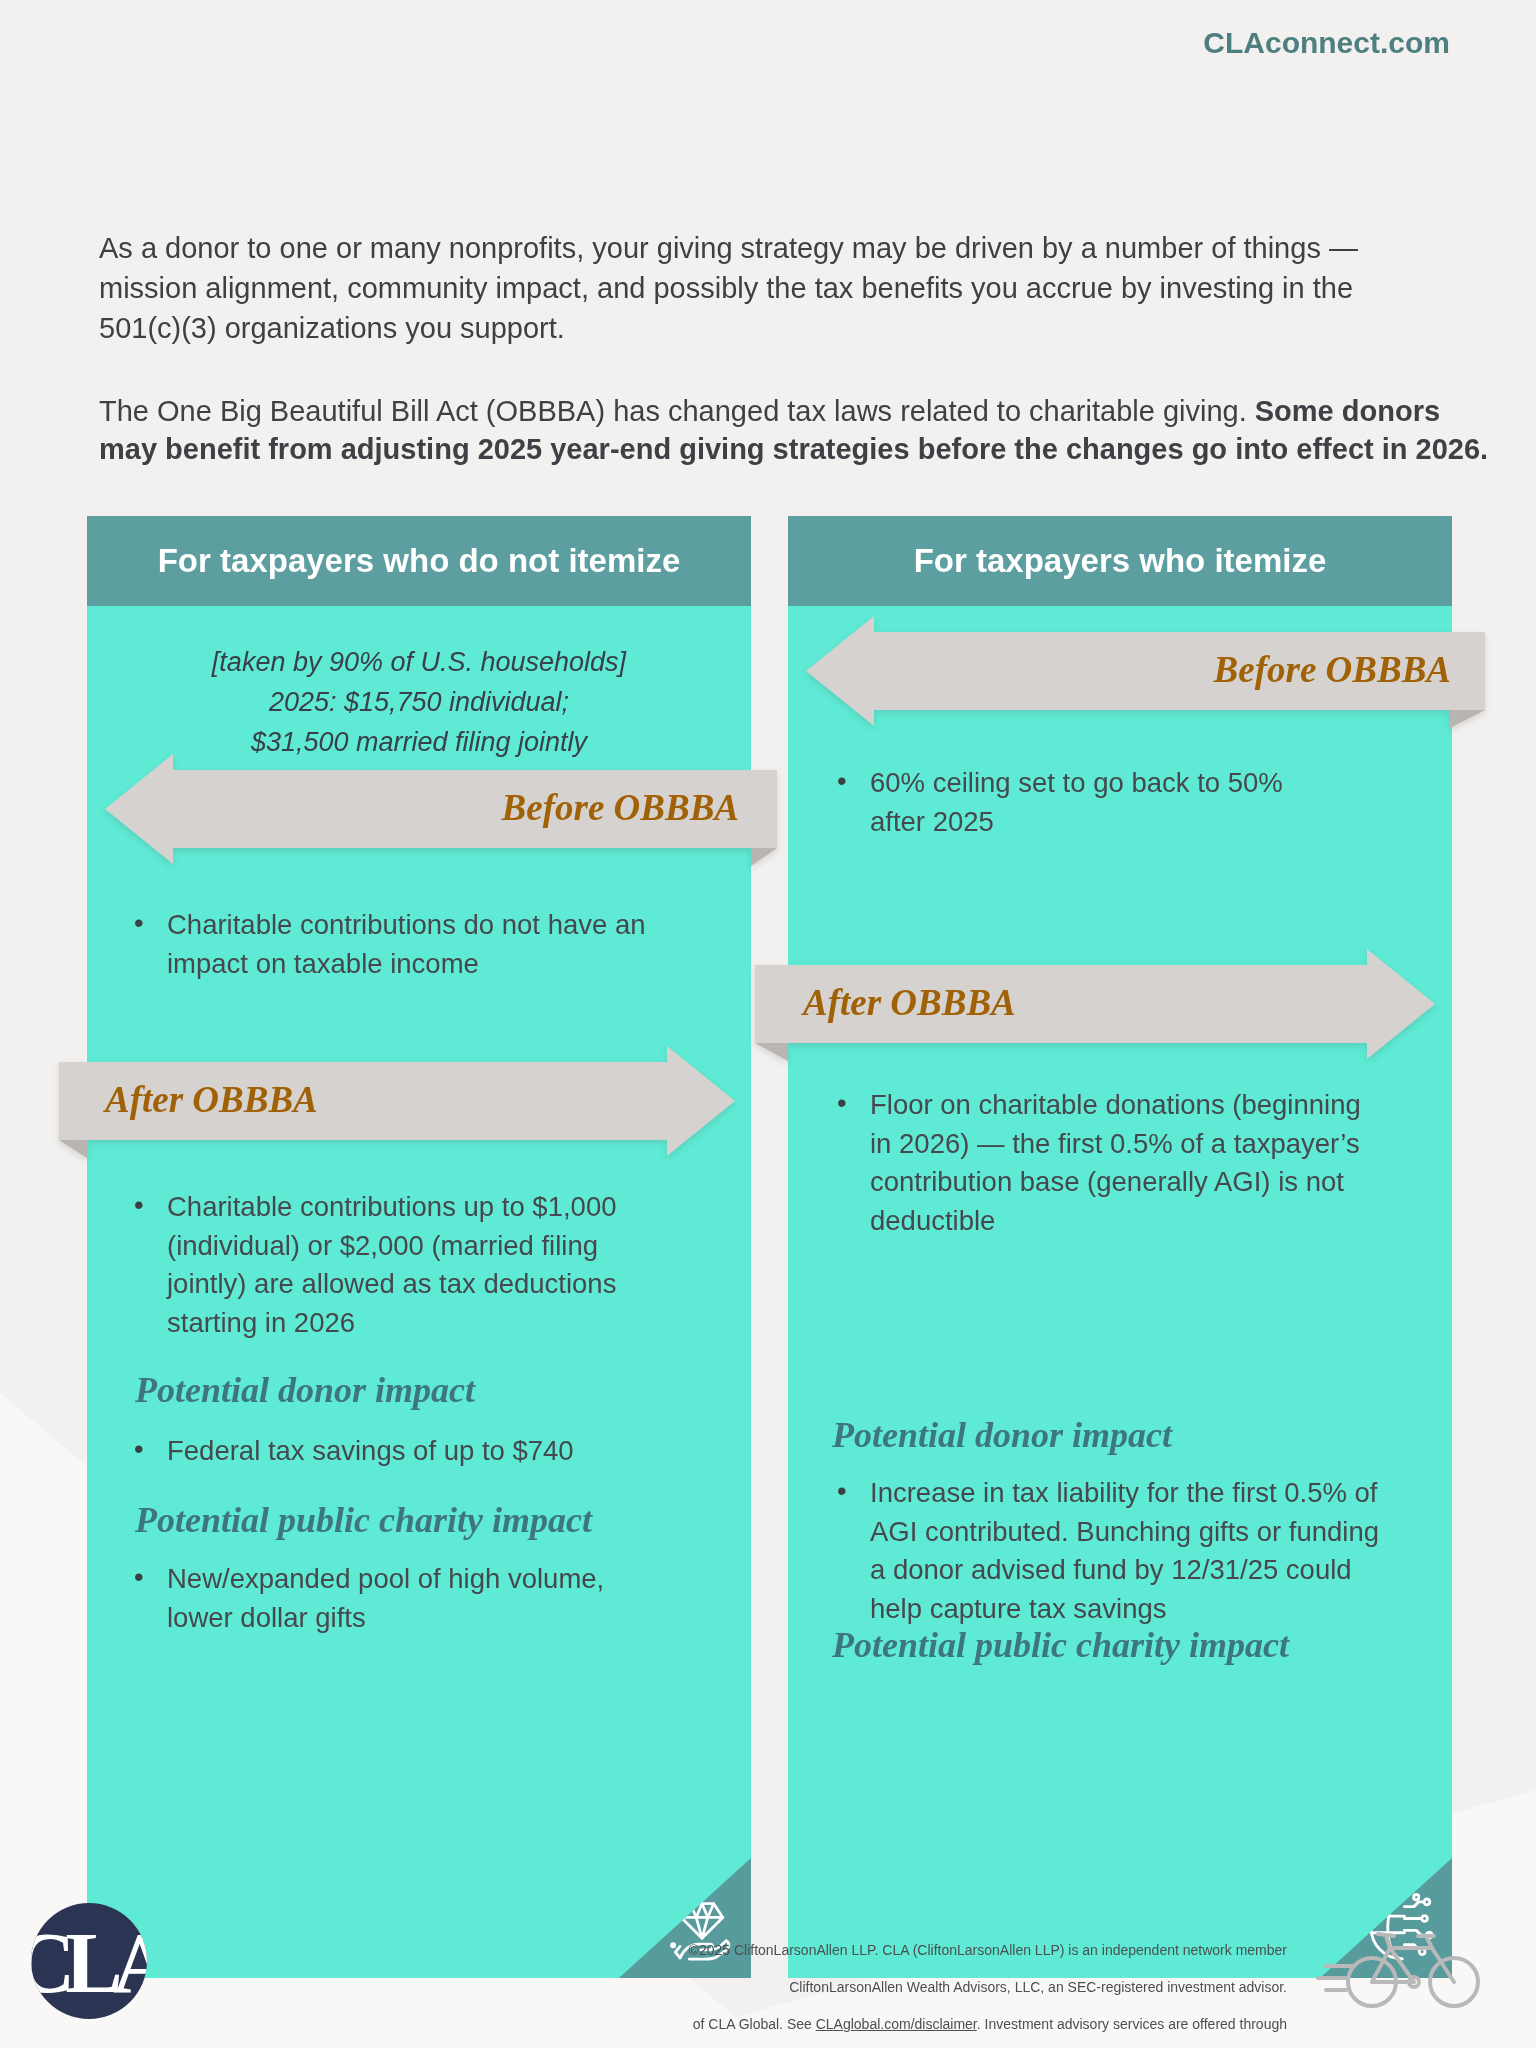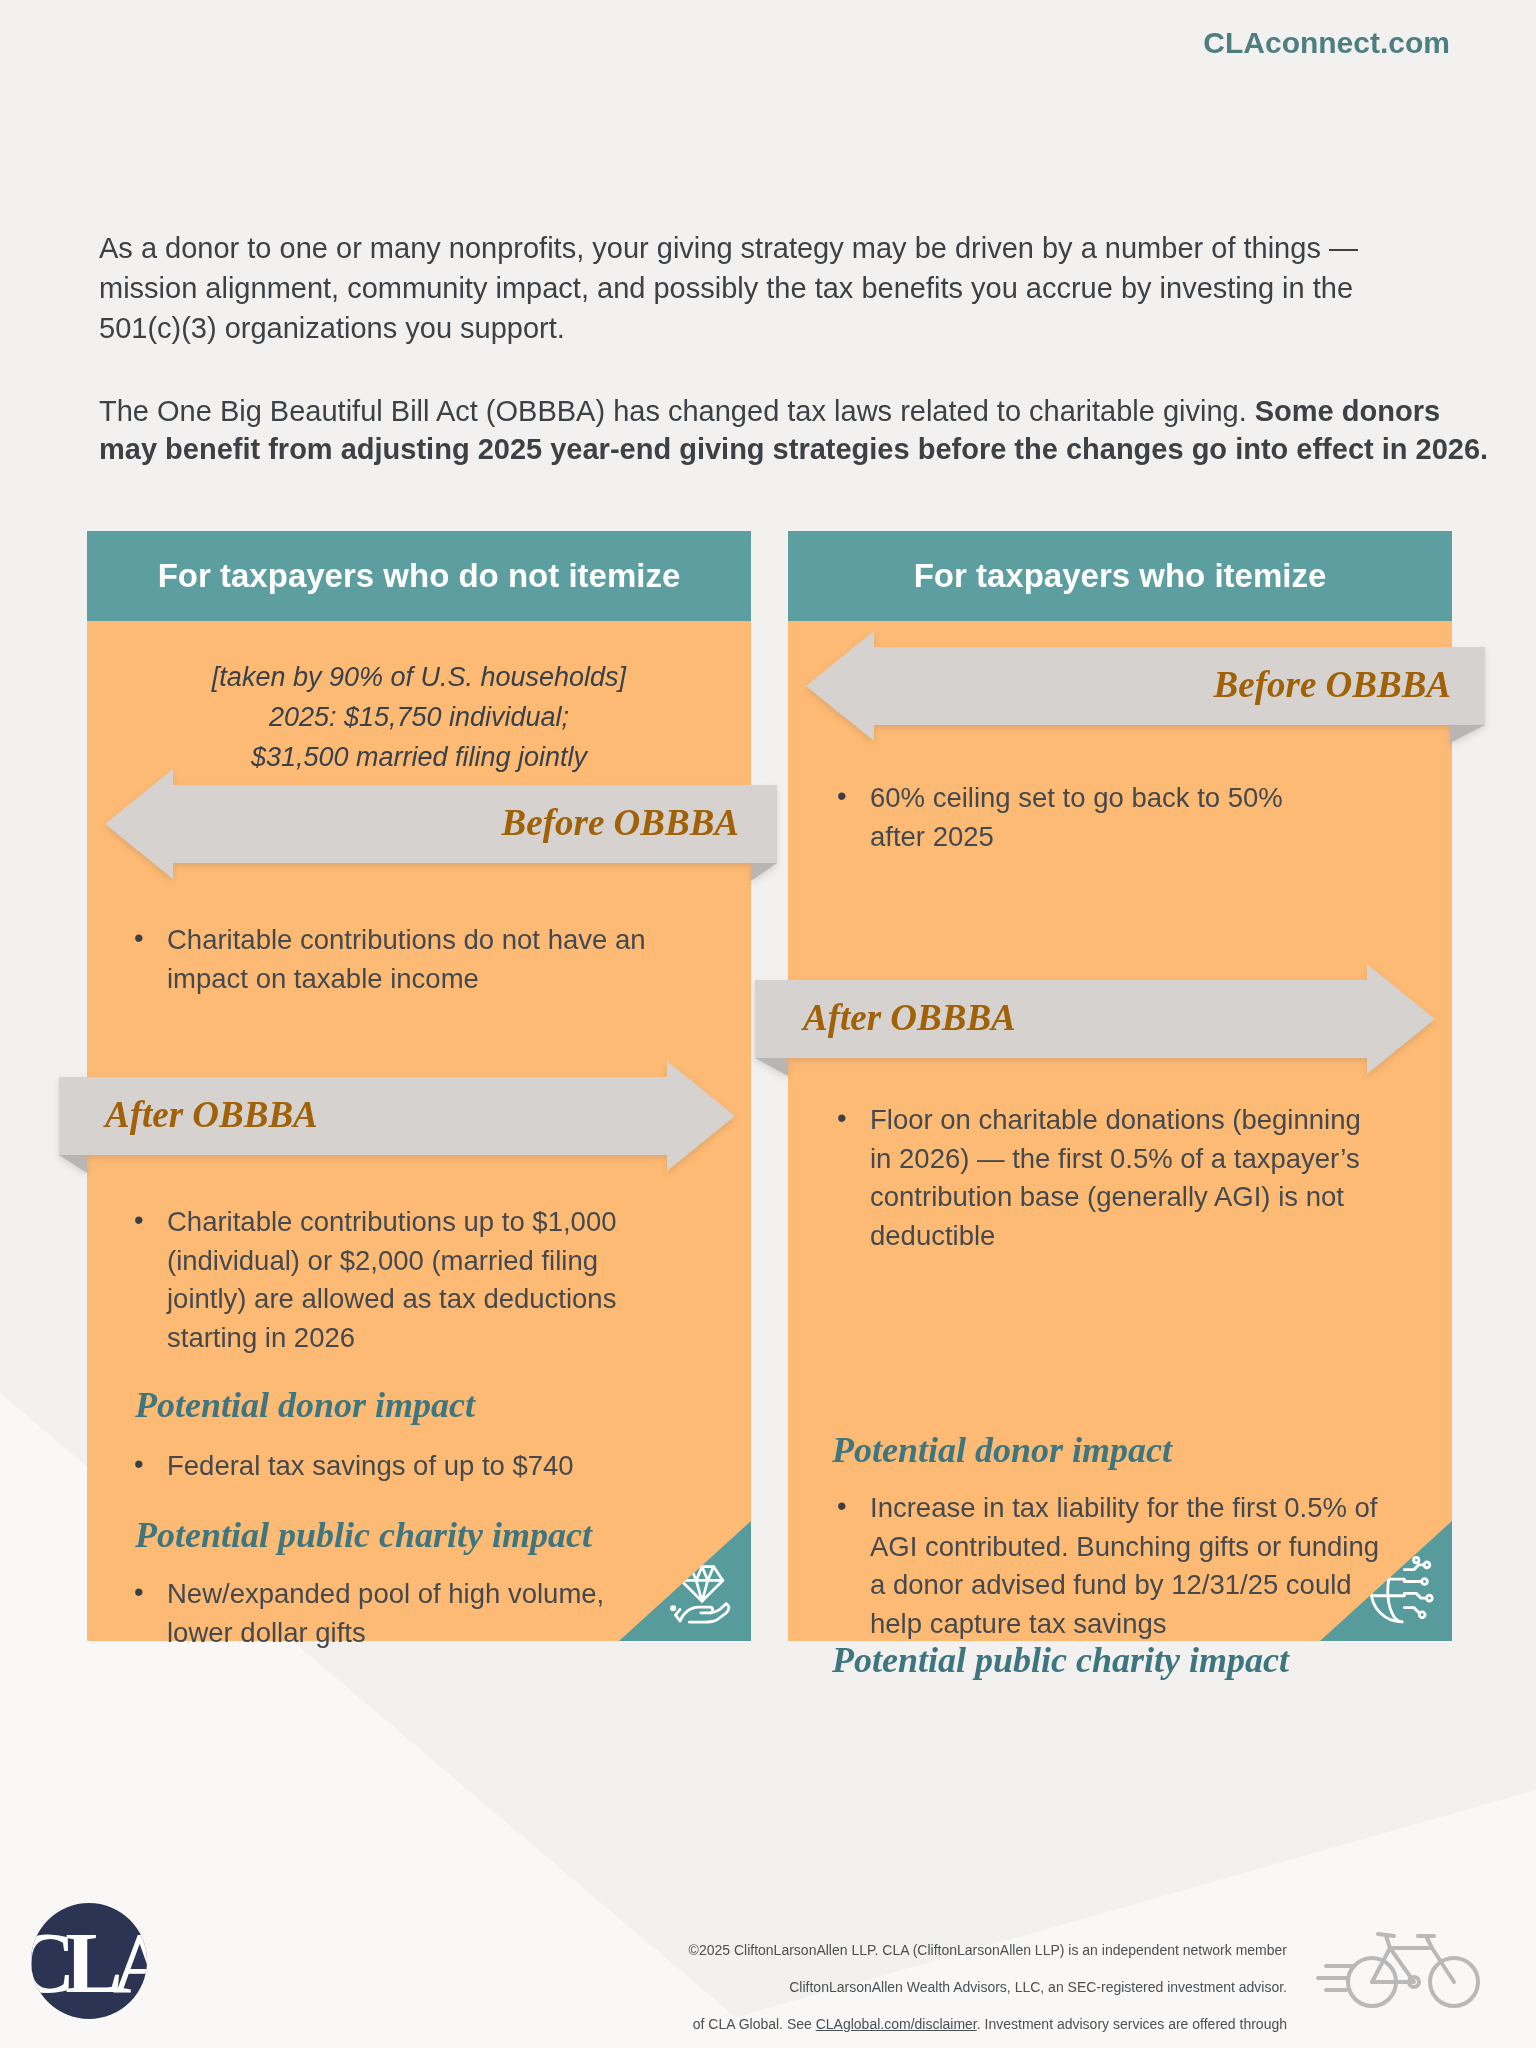--- a/index.html
+++ b/index.html
@@ -31,30 +31,30 @@
   }
   .intro {
     position:absolute; left:99px; width:1400px;
     font-size:29px; line-height:40px; color:#3d4145; white-space:pre-line;
   }
   .intro-1 { top:228px; }
   .intro-2 { top:392px; line-height:38px; }
   .intro-2 b { font-weight:700; }
 
   
-  .col { position:absolute; top:531px; height:1110px; }
+  .col { position:absolute; top:516px; height:1462px; }
   .col-left  { left:87px;  width:664px; }
   .col-right { left:788px; width:664px; }
   .col-header {
     position:absolute; top:0; left:0; right:0; height:90px;
     background:#5d9fa0; color:#ffffff;
     display:flex; align-items:center; justify-content:center;
     font-size:33px; font-weight:700;
   }
-  .col-body { position:absolute; top:90px; left:0; right:0; bottom:0; background:#fdba74; }
+  .col-body { position:absolute; top:90px; left:0; right:0; bottom:0; background:#5eead4; }
 
   .note {
     position:absolute; top:126px; left:0; right:0;
     text-align:center; font-style:italic;
     font-size:27px; line-height:40px; color:#394049; white-space:pre-line;
   }
 
   
   .arrow { position:absolute; height:110px; filter: drop-shadow(0 3px 3px rgba(70,70,70,.16)); }
   .arrow .head { position:absolute; top:0; width:68px; height:110px; background:#d5d2d0; }

